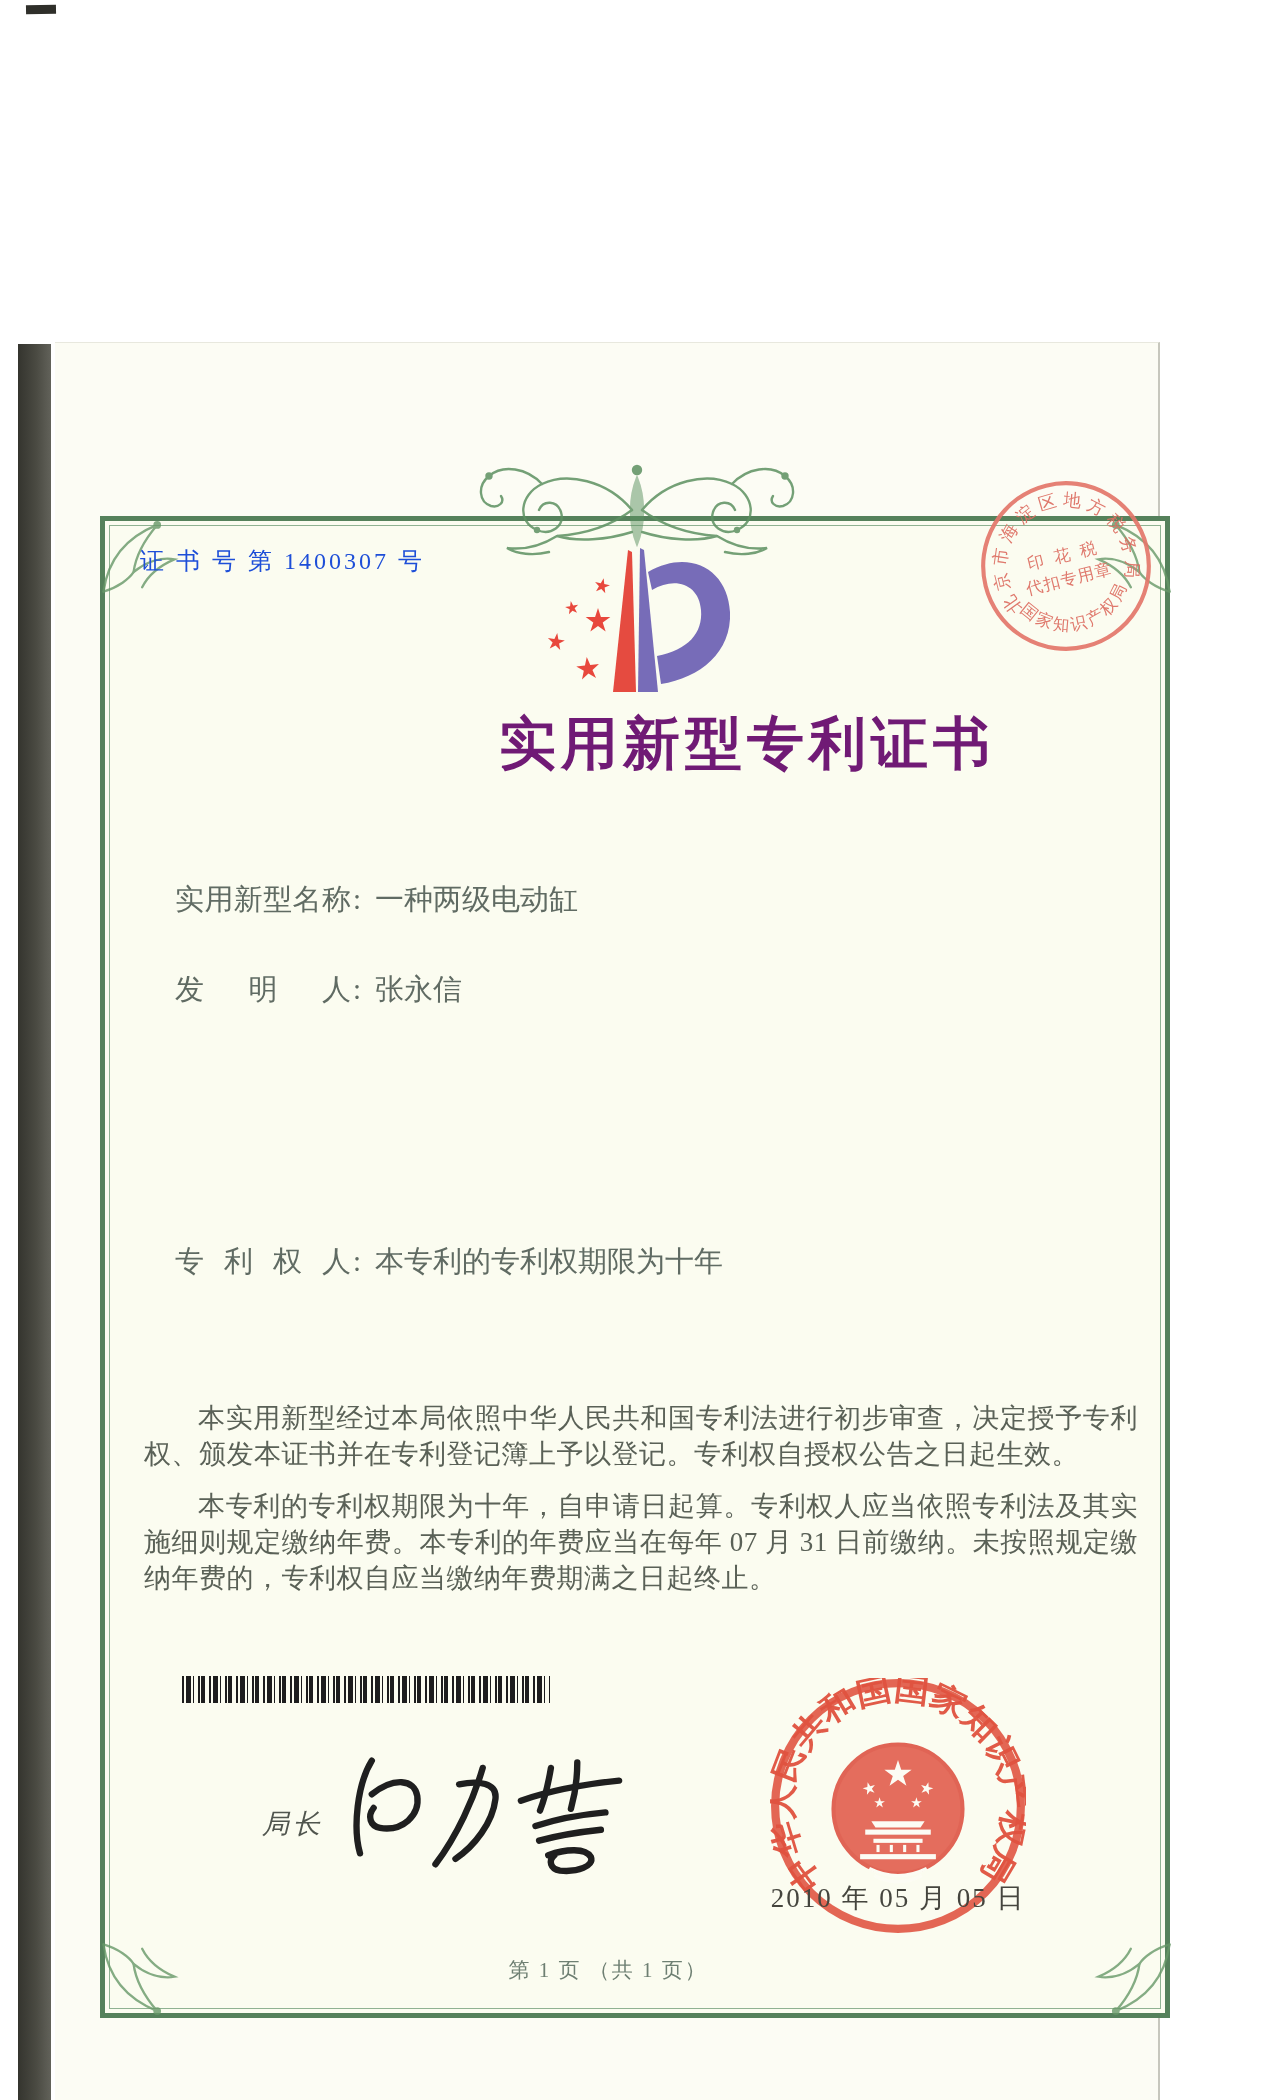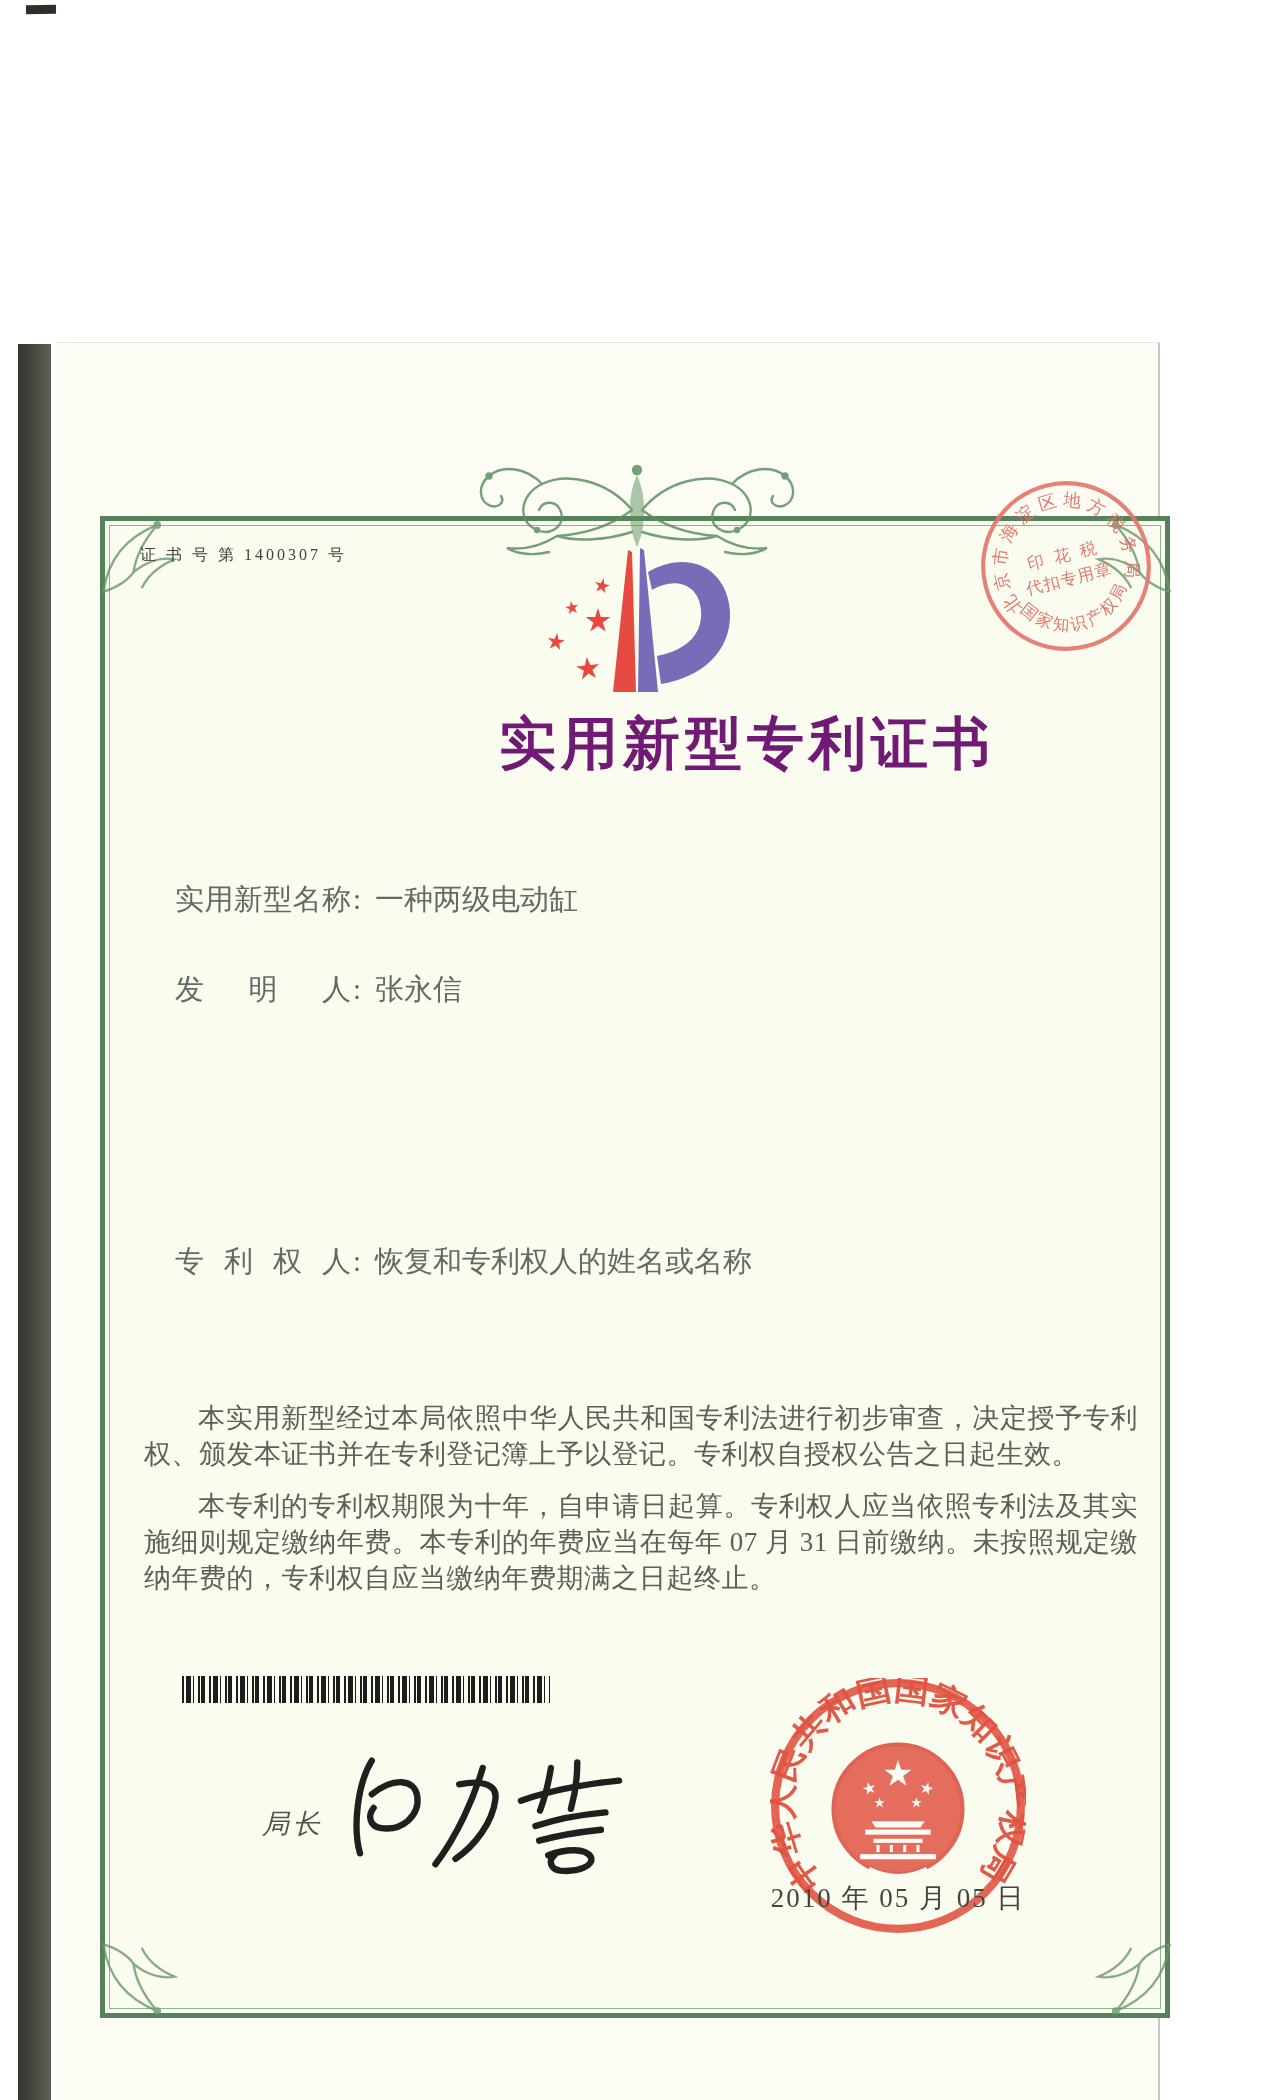--- a/index.html
+++ b/index.html
@@ -20,22 +20,22 @@
   .frame-inner{ position:absolute; inset:4px; border:1.5px solid #8fb292; }
   .orn{ position:absolute; pointer-events:none; }
   .orn svg{ display:block; }
   .orn-top{ left:437px; top:452px; }
   .corner{ width:86px; height:86px; }
   .corner-tl{ left:97px; top:512px; }
   .corner-tr{ left:1090px; top:512px; transform:scaleX(-1); }
   .corner-bl{ left:97px; top:1938px; transform:scaleY(-1); }
   .corner-br{ left:1090px; top:1938px; transform:scale(-1,-1); }
   
-  .cert-no{ position:absolute; left:140px; top:545px; font-size:16px; letter-spacing:3px;
-    color:#404040; }
+  .cert-no{ position:absolute; left:140px; top:545px; font-size:24px; letter-spacing:3px;
+    color:#1d4ed8; }
   
   .tax-stamp{ position:absolute; left:978px; top:478px; width:176px; height:176px;
     transform:rotate(-14deg); opacity:.92; }
   
   .logo{ position:absolute; left:528px; top:542px; width:234px; height:196px; }
   
   .title{ position:absolute; left:195px; top:706px; width:800px; text-align:right;
     font-size:57px; font-weight:600; letter-spacing:5px; color:#701a75; }
   
   .field{ position:absolute; left:175px; font-size:29px; color:#606b63; white-space:nowrap; }
@@ -176,21 +176,21 @@
 
   <div class="title">实用新型专利证书</div>
 
   <div class="field f2">
     <span class="flabel">发明人</span><span class="fcolon">:</span><span class="fvalue">张永信</span>
   </div>
   <div class="field f1">
     <span class="flabel">实用新型名称</span><span class="fcolon">:</span><span class="fvalue">一种两级电动缸</span>
   </div>
   <div class="field f5">
-    <span class="flabel">专利权人</span><span class="fcolon">:</span><span class="fvalue">恢复和专利权人的姓名或名称</span>
+    <span class="flabel">专利权人</span><span class="fcolon">:</span><span class="fvalue">本专利的专利权期限为十年</span>
   </div>
 
   <div class="body-text">
     <p>本实用新型经过本局依照中华人民共和国专利法进行初步审查，决定授予专利权、颁发本证书并在专利登记簿上予以登记。专利权自授权公告之日起生效。</p>
     <p>本专利的专利权期限为十年，自申请日起算。专利权人应当依照专利法及其实施细则规定缴纳年费。本专利的年费应当在每年 07 月 31 日前缴纳。未按照规定缴纳年费的，专利权自应当缴纳年费期满之日起终止。</p>
   </div>
 
   <div class="barcode"></div>
 
   <div class="director">局长</div>
@@ -243,14 +243,15 @@
           <rect x="143" y="163" width="3" height="7"></rect>
           <rect x="88" y="172" width="74" height="5"></rect>
         </g>
         <path d="M 97 186 Q 125 200 153 186" stroke="#fdfdf5" stroke-width="3" fill="none"></path>
         <path d="M 102 193 Q 125 205 148 193" stroke="#fdfdf5" stroke-width="3" fill="none"></path>
       </g>
     </svg>
   </div>
   <div class="seal-date">2010 年 05 月 05 日</div>
 
+  <div class="footer">第 1 页 （共 1 页）</div>
 
 </div>
 
 </body></html>

